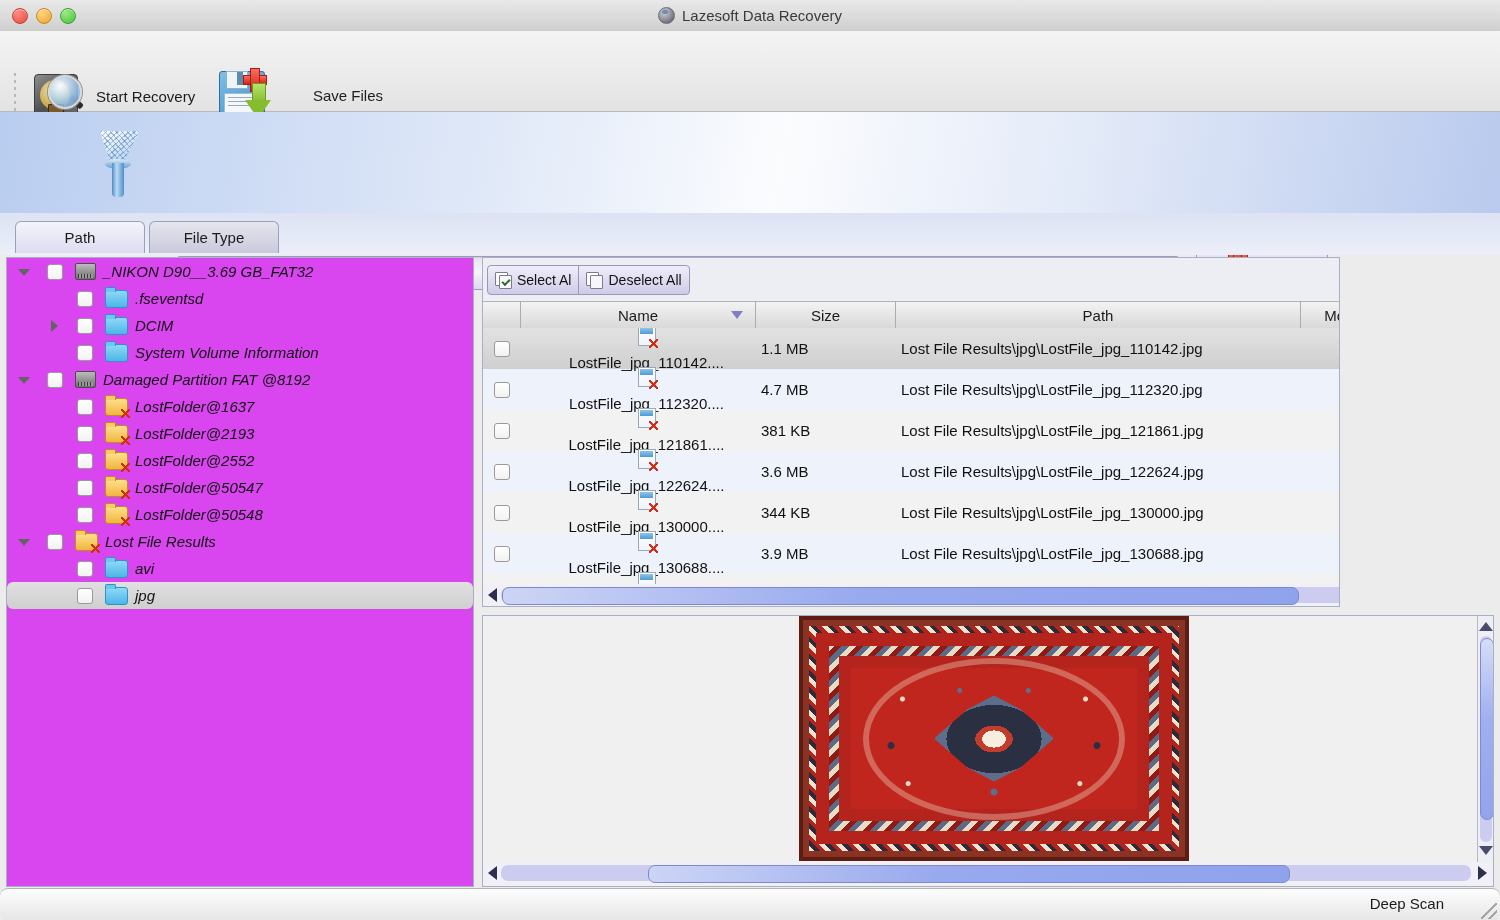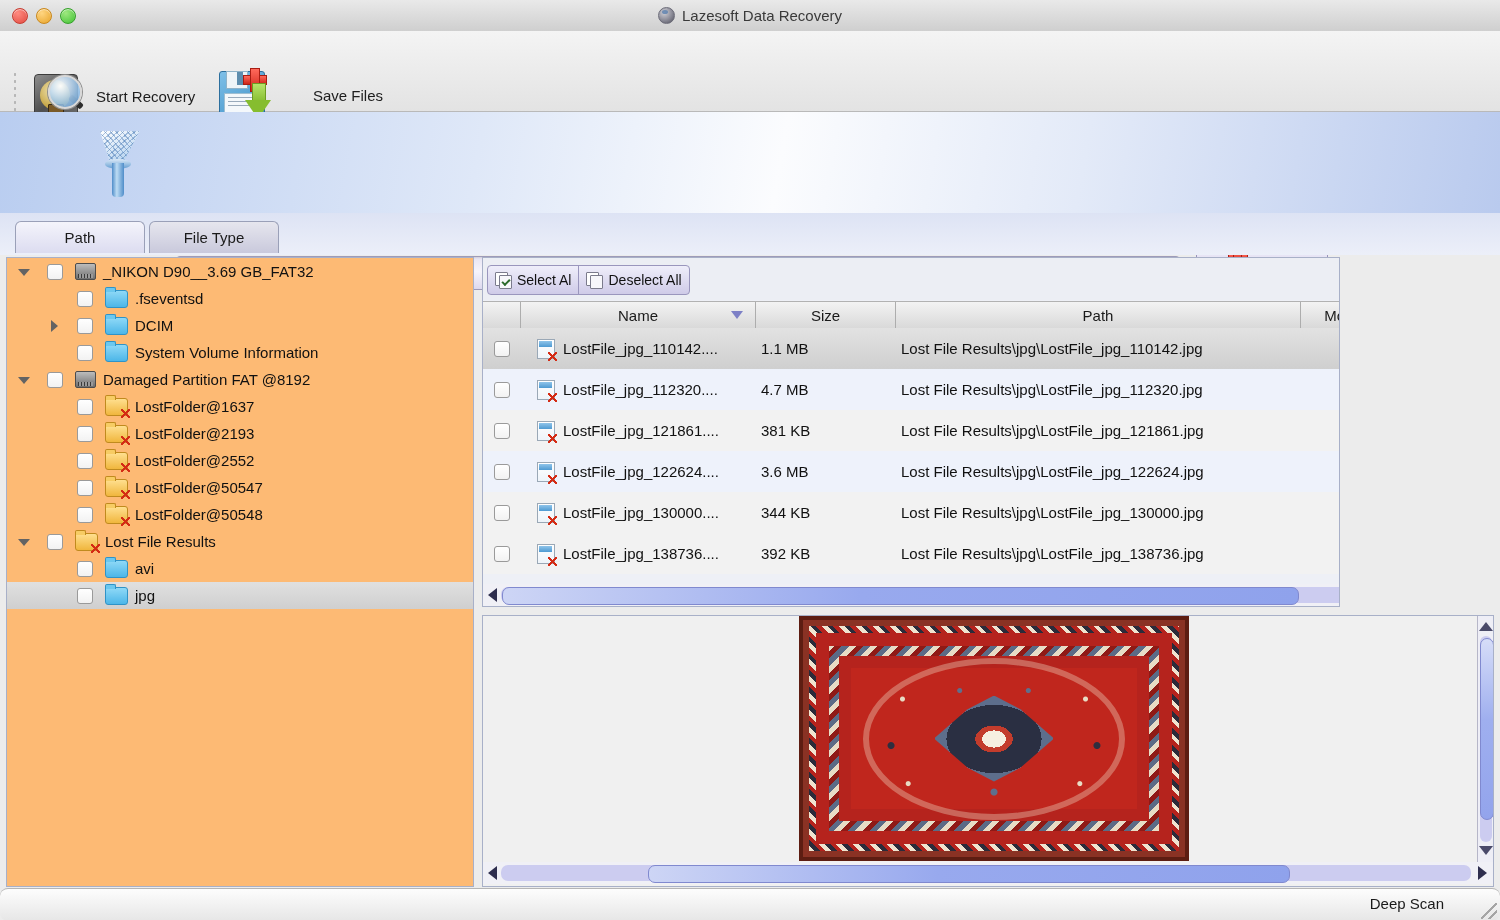--- a/index.html
+++ b/index.html
@@ -127,25 +127,25 @@
   .tab{position:absolute;top:8px;height:32px;box-sizing:border-box;
     display:flex;align-items:center;justify-content:center;
     font-size:15px;color:#1b1b1b;border:1px solid #9aa0b8;border-bottom:none;
     border-radius:6px 6px 0 0;cursor:default;}
   .tab.active{left:15px;width:130px;background:linear-gradient(#f4f4fb,#dcdcf0);}
   .tab.inactive{left:149px;width:130px;background:linear-gradient(#e6e6ee,#c9c9dc);}
 
   
   .treepanel{
     position:absolute;left:6px;top:257px;width:468px;height:630px;
-    background:#fdba74;border:1px solid #a8b0c8;box-sizing:border-box;overflow:hidden;
+    background:#d946ef;border:1px solid #a8b0c8;box-sizing:border-box;overflow:hidden;font-style:italic;
   }
   .tree{position:absolute;left:0;top:0;right:0;}
   .tnode{height:27px;display:flex;align-items:center;font-size:15px;color:#111;}
-  .tnode.sel{background:linear-gradient(#e0e0e0,#cfcfcf);}
+  .tnode.sel{background:linear-gradient(#e0e0e0,#cfcfcf);border-radius:6px;}
   .twist{width:14px;height:14px;margin-right:4px;flex:0 0 auto;position:relative;}
   .twist.down:after{content:"";position:absolute;left:1px;top:4px;
     border-left:6px solid transparent;border-right:6px solid transparent;border-top:7px solid #636363;}
   .twist.right:after{content:"";position:absolute;left:4px;top:1px;
     border-top:6px solid transparent;border-bottom:6px solid transparent;border-left:7px solid #636363;}
   .cb{width:16px;height:16px;border:1px solid #9a9a9a;border-radius:3px;
     background:linear-gradient(#ffffff,#f2f2f2);flex:0 0 auto;box-sizing:border-box;}
   .ic-drive{width:19px;height:15px;flex:0 0 auto;border-radius:2px;position:relative;
     background:linear-gradient(#bcbcbc,#6f6f6f);border:1px solid #4c4c4c;}
   .ic-drive:after{content:"";position:absolute;left:2px;bottom:1px;right:2px;height:4px;
@@ -190,21 +190,21 @@
   .c-path{width:405px;}
   .c-mod{width:140px;}
   .c-cre{width:36px;justify-content:flex-start;padding-left:6px;overflow:hidden;}
 
   .rows{position:absolute;left:0;top:70px;width:994px;height:261px;overflow:hidden;}
   .row{height:41px;display:flex;align-items:center;font-size:15px;color:#111;}
   .row.odd{background:#eef2fb;}
   .row.even{background:#f2f2f2;}
   .row.first{background:linear-gradient(#e2e2e2,#cfcfcf);}
   .r-chk{width:38px;display:flex;justify-content:center;}
-  .r-name{width:235px;display:flex;align-items:center;gap:8px;padding-left:16px;box-sizing:border-box;}
+  .r-name{width:235px;display:flex;align-items:center;gap:8px;padding-left:16px;box-sizing:border-box;flex-direction:column;}
   .r-size{width:140px;padding-left:5px;box-sizing:border-box;}
   .r-path{width:560px;padding-left:5px;box-sizing:border-box;white-space:nowrap;}
   .ic-jpg{width:16px;height:18px;position:relative;flex:0 0 auto;
     background:linear-gradient(#ffffff,#eef4fa);border:1px solid #9aa8b6;}
   .ic-jpg:before{content:"";position:absolute;left:1px;top:1px;width:13px;height:6px;
     background:linear-gradient(#8fc4ea,#4e9ad2);}
   .ic-jpg:after{content:"";position:absolute;right:-3px;bottom:-3px;width:9px;height:9px;
     background:
       linear-gradient(45deg,transparent 43%,#d42b14 43% 57%,transparent 57%),
       linear-gradient(-45deg,transparent 43%,#d42b14 43% 57%,transparent 57%);}
@@ -549,20 +549,31 @@
             <div class="r-chk">
               <span class="cb"></span>
             </div>
             <div class="r-name">
               <span class="ic-jpg"></span>
               <span>LostFile_jpg_130000....</span>
             </div>
             <div class="r-size">344 KB</div>
             <div class="r-path">Lost File Results\jpg\LostFile_jpg_130000.jpg</div>
           </div>
+          <div class="row odd">
+            <div class="r-chk">
+              <span class="cb"></span>
+            </div>
+            <div class="r-name">
+              <span class="ic-jpg"></span>
+              <span>LostFile_jpg_130688....</span>
+            </div>
+            <div class="r-size">3.9 MB</div>
+            <div class="r-path">Lost File Results\jpg\LostFile_jpg_130688.jpg</div>
+          </div>
           <div class="row even">
             <div class="r-chk">
               <span class="cb"></span>
             </div>
             <div class="r-name">
               <span class="ic-jpg"></span>
               <span>LostFile_jpg_138736....</span>
             </div>
             <div class="r-size">392 KB</div>
             <div class="r-path">Lost File Results\jpg\LostFile_jpg_138736.jpg</div>

